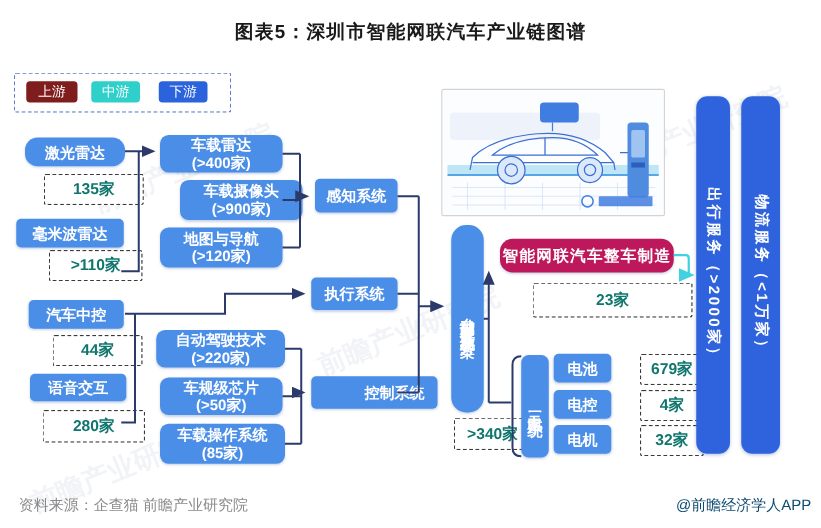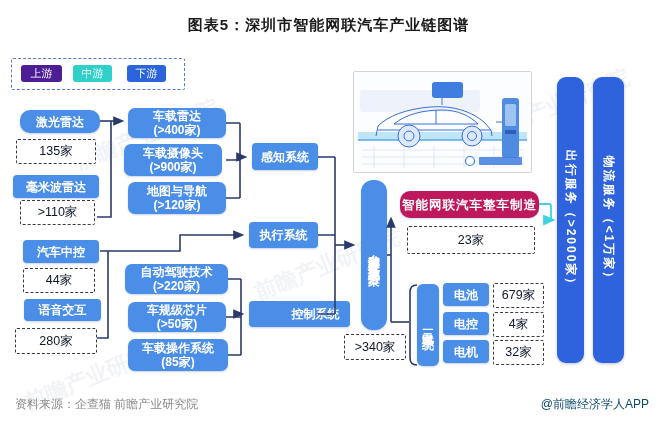--- a/index.html
+++ b/index.html
@@ -2,21 +2,21 @@
 <html><head>
 <meta charset="utf-8">
 <style>
   html,body{margin:0;padding:0;}
   body{font-family:"Liberation Sans","DejaVu Sans",sans-serif;background:#ffffff;}
   .stage{position:relative;width:657px;height:422px;background:#ffffff;overflow:hidden;}
   .title{position:absolute;left:0;top:16px;width:657px;text-align:center;font-size:15px;font-weight:bold;color:#1a1a1a;letter-spacing:1px;}
   .legend{position:absolute;left:11px;top:58px;width:172px;height:30px;border:1px dashed #5a7bd0;border-radius:2px;}
   .legend .btn{position:absolute;top:6px;height:17px;border-radius:3px;color:#fff;font-size:11px;display:flex;align-items:center;justify-content:center;}
   .bluebox{position:absolute;background:#4a8ee8;color:#fff;border-radius:4px;display:flex;flex-direction:column;align-items:center;justify-content:center;font-size:12px;font-weight:bold;text-align:center;line-height:14px;box-shadow:0 1px 2px rgba(40,80,160,.25);}
-  .dashbox{position:absolute;background:#fff;border:1.5px dashed #3a3a3a;border-radius:2px;color:#0f172a;font-weight:normal;font-size:12.5px;display:flex;align-items:center;justify-content:center;}
+  .dashbox{position:absolute;background:#fff;border:1.5px dashed #3a3a3a;border-radius:2px;color:#0f766e;font-weight:bold;font-size:12.5px;display:flex;align-items:center;justify-content:center;margin-left:19px;}
   .vtext{writing-mode:vertical-lr;text-orientation:upright;letter-spacing:2px;}
   .roundv{border-radius:12px;}
   .teal{background:#be185d;border-radius:10px;font-size:12.5px;letter-spacing:1px;}
   .bar{position:absolute;background:#2e63dd;border-radius:9px;color:#fff;display:flex;align-items:center;justify-content:center;box-shadow:0 1px 3px rgba(30,60,150,.3);}
   .bar span{transform:rotate(90deg);white-space:nowrap;font-size:12px;font-weight:bold;letter-spacing:2px;}
   .connectors{position:absolute;left:0;top:0;pointer-events:none;}
   .carimg{position:absolute;left:353px;top:71px;width:177px;height:100px;border:1px solid #d4d4d4;border-radius:2px;background:#fcfdff;}
   .footer-src{position:absolute;left:15px;top:396px;font-size:12px;color:#8a8a8a;}
   .footer-credit{position:absolute;right:8px;top:396px;font-size:12px;color:#0c4a6e;}
   .wm{position:absolute;color:rgba(150,162,185,0.13);font-weight:bold;font-size:22px;transform:rotate(-22deg);white-space:nowrap;pointer-events:none;}
@@ -27,40 +27,40 @@
 <div class="stage">
 
   <div class="title">图表5：深圳市智能网联汽车产业链图谱</div>
 
   <div class="wm" style="left:70px;top:120px;">前瞻产业研究院</div>
   <div class="wm" style="left:250px;top:250px;">前瞻产业研究院</div>
   <div class="wm" style="left:480px;top:90px;">前瞻产业研究院</div>
   <div class="wm" style="left:20px;top:360px;">前瞻产业研究院</div>
 
   <div class="legend">
-    <div class="btn" style="left:9px;width:41px;background:#4c1d95;">上游</div>
+    <div class="btn" style="left:9px;width:41px;background:#7f1d1d;">上游</div>
     <div class="btn" style="left:61px;width:39px;background:#2ed0c9;">中游</div>
     <div class="btn" style="left:115px;width:39px;background:#2b63dd;">下游</div>
   </div>
 
   <div class="bluebox" style="left:20px;top:110px;width:80px;height:23px;border-radius:10px;">激光雷达</div>
   <div class="dashbox" style="left:16px;top:139px;width:78px;height:23px;">135家</div>
   <div class="bluebox" style="left:13px;top:175px;width:86px;height:23px;">毫米波雷达</div>
   <div class="dashbox" style="left:20px;top:200px;width:73px;height:23px;">&gt;110家</div>
 
   <div class="bluebox" style="left:23px;top:240px;width:76px;height:23px;">汽车中控</div>
   <div class="dashbox" style="left:23px;top:268px;width:70px;height:23px;">44家</div>
   <div class="bluebox" style="left:24px;top:299px;width:77px;height:22px;">语音交互</div>
   <div class="dashbox" style="left:15px;top:328px;width:80px;height:24px;">280家</div>
 
   <div class="bluebox" style="left:128px;top:108px;width:98px;height:30px;border-radius:7px;">
     <span>车载雷达</span>
     <span>(&gt;400家)</span>
   </div>
-  <div class="bluebox" style="left:124px;top:144px;width:98px;height:32px;border-radius:7px;">
+  <div class="bluebox" style="left:144px;top:144px;width:98px;height:32px;border-radius:7px;">
     <span>车载摄像头</span>
     <span>(&gt;900家)</span>
   </div>
   <div class="bluebox" style="left:128px;top:182px;width:98px;height:32px;border-radius:7px;">
     <span>地图与导航</span>
     <span>(&gt;120家)</span>
   </div>
 
   <div class="bluebox" style="left:125px;top:264px;width:103px;height:30px;border-radius:7px;">
     <span>自动驾驶技术</span>

